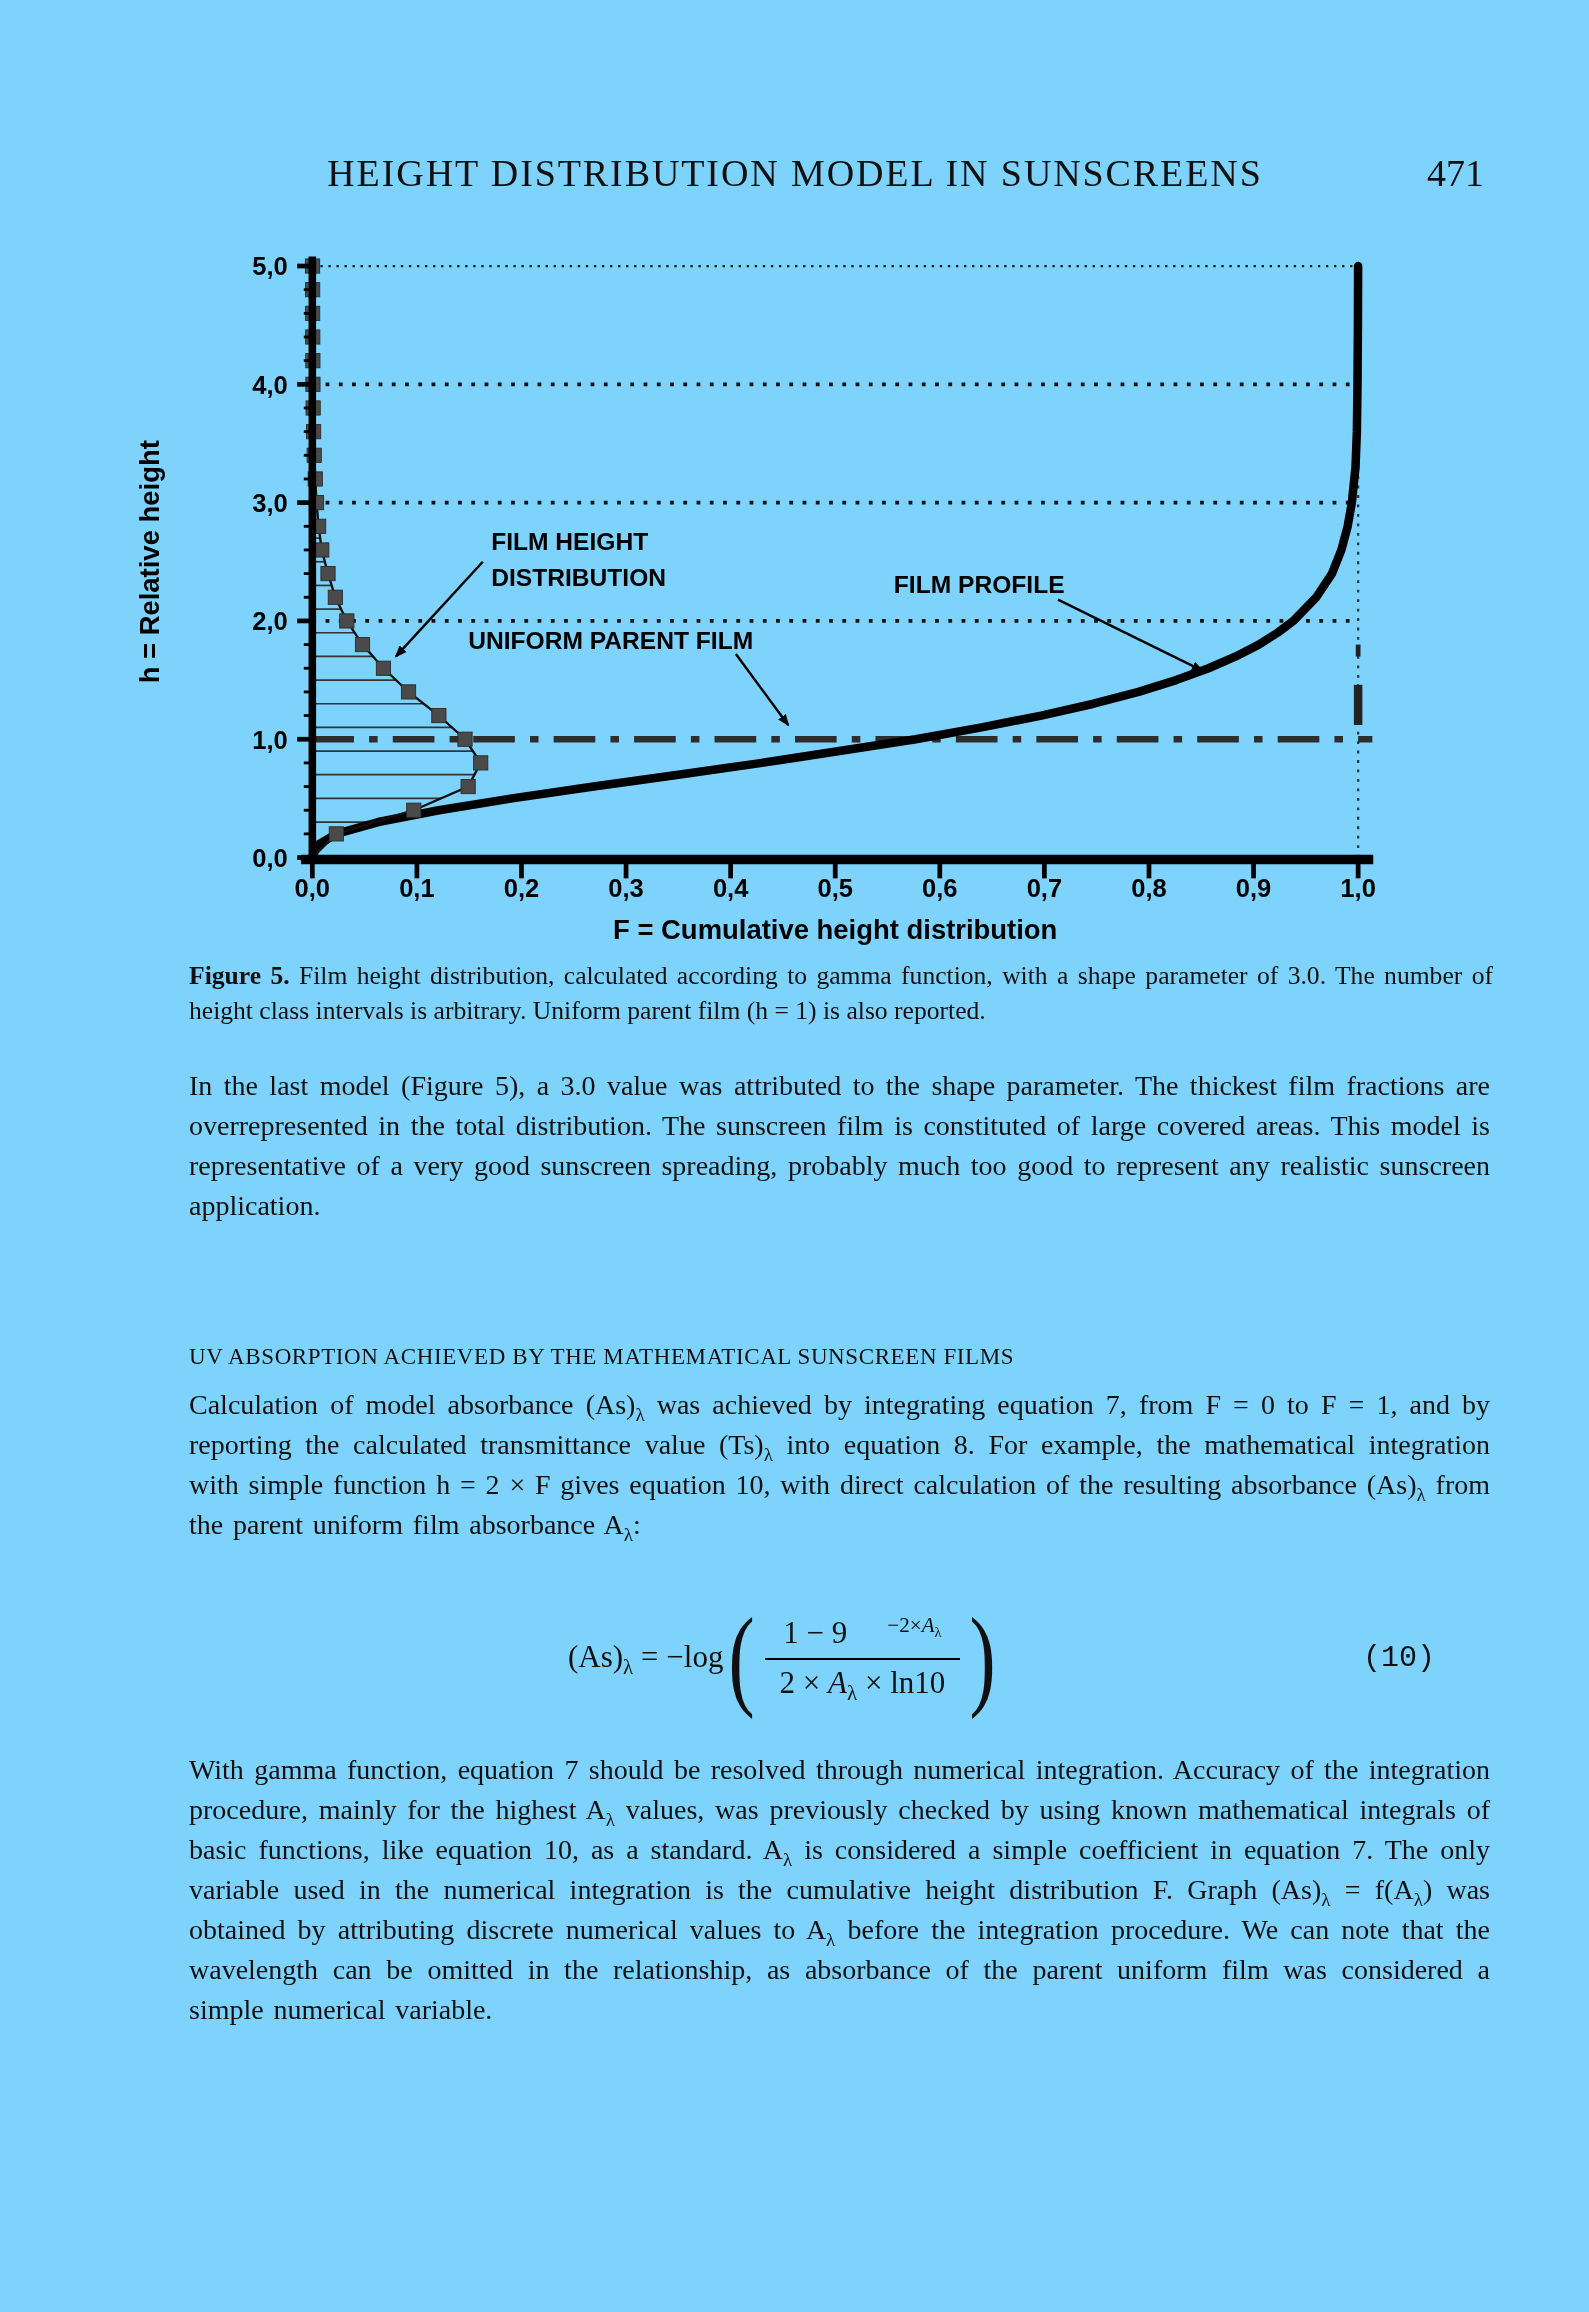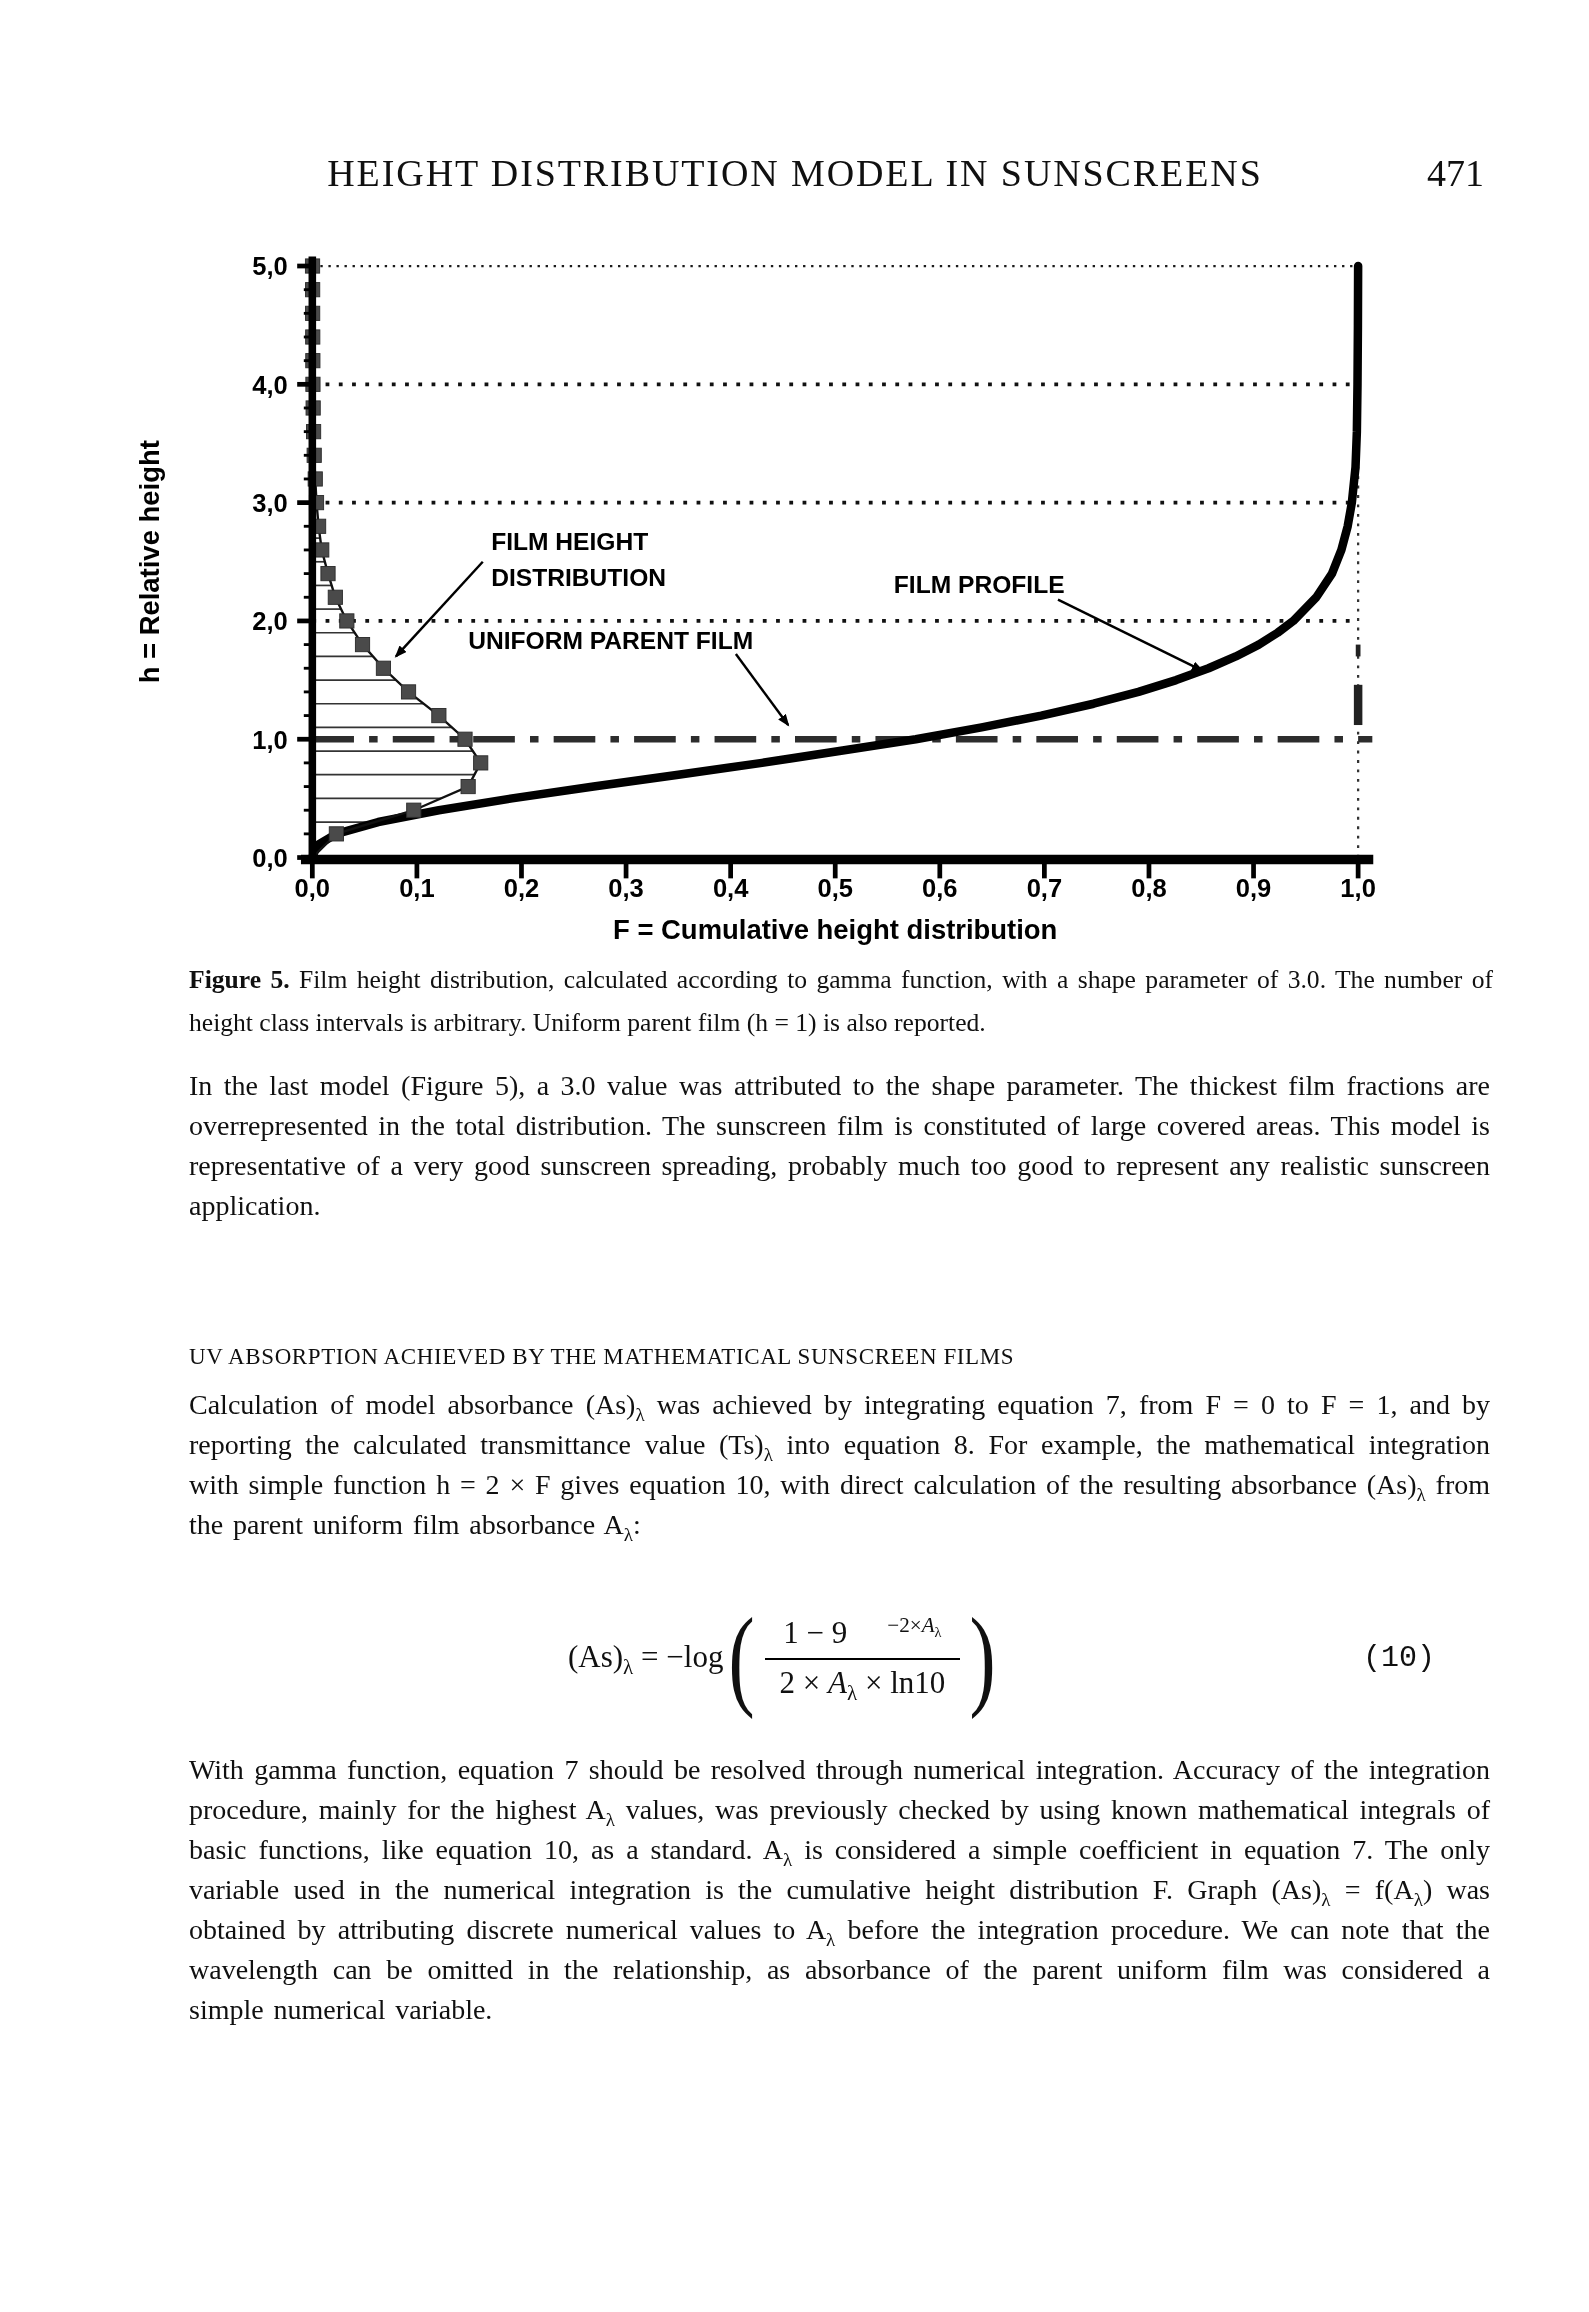--- a/index.html
+++ b/index.html
@@ -1,26 +1,26 @@
 <!DOCTYPE html>
 <html style="font-size:15px"><head>
 <meta charset="utf-8">
 <style>
   html,body{margin:0;padding:0;background:#e8e8e8;}
-  #page{position:relative;width:1590px;height:2313px;background:#ffffff;overflow:hidden;
+  #page{position:relative;width:1590px;height:2313px;background:#7dd3fc;overflow:hidden;
         font-family:"Liberation Serif",serif;color:#101010;}
   
   #running-head{position:absolute;top:151px;left:0;width:100%;text-align:center;
       font-size:38px;letter-spacing:1.9px;font-family:"Liberation Serif",serif;}
   #page-number{position:absolute;top:151px;right:106px;font-size:38px;}
   
   #chart-wrap{position:absolute;top:142px;left:0;width:1590px;height:814px;}
   
   #caption{position:absolute;top:958px;left:189px;width:1304px;
-      font-size:25.6px;line-height:43px;text-align:justify;}
+      font-size:25.6px;line-height:35px;text-align:justify;}
   #caption b{font-weight:bold;}
   
   .para{position:absolute;left:189px;width:1301px;font-size:28px;line-height:40px;
       text-align:justify;word-spacing:2.8px;}
   #p1{top:1066px;}
   #section-heading{position:absolute;top:1344px;left:189px;width:1301px;
       font-size:23px;letter-spacing:0.6px;}
   #p2{top:1385px;}
   #p3{top:1732px;margin-top:18px;}
   #p4{top:2073px;}

